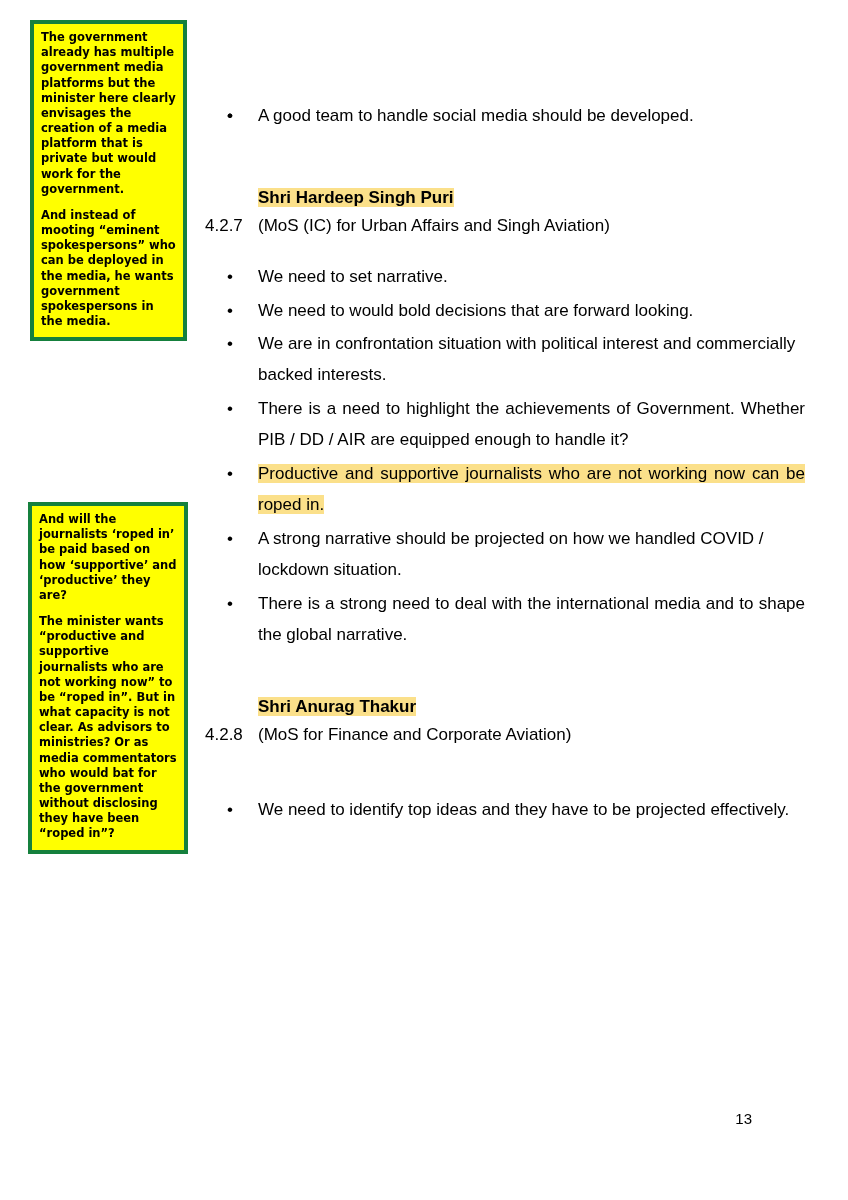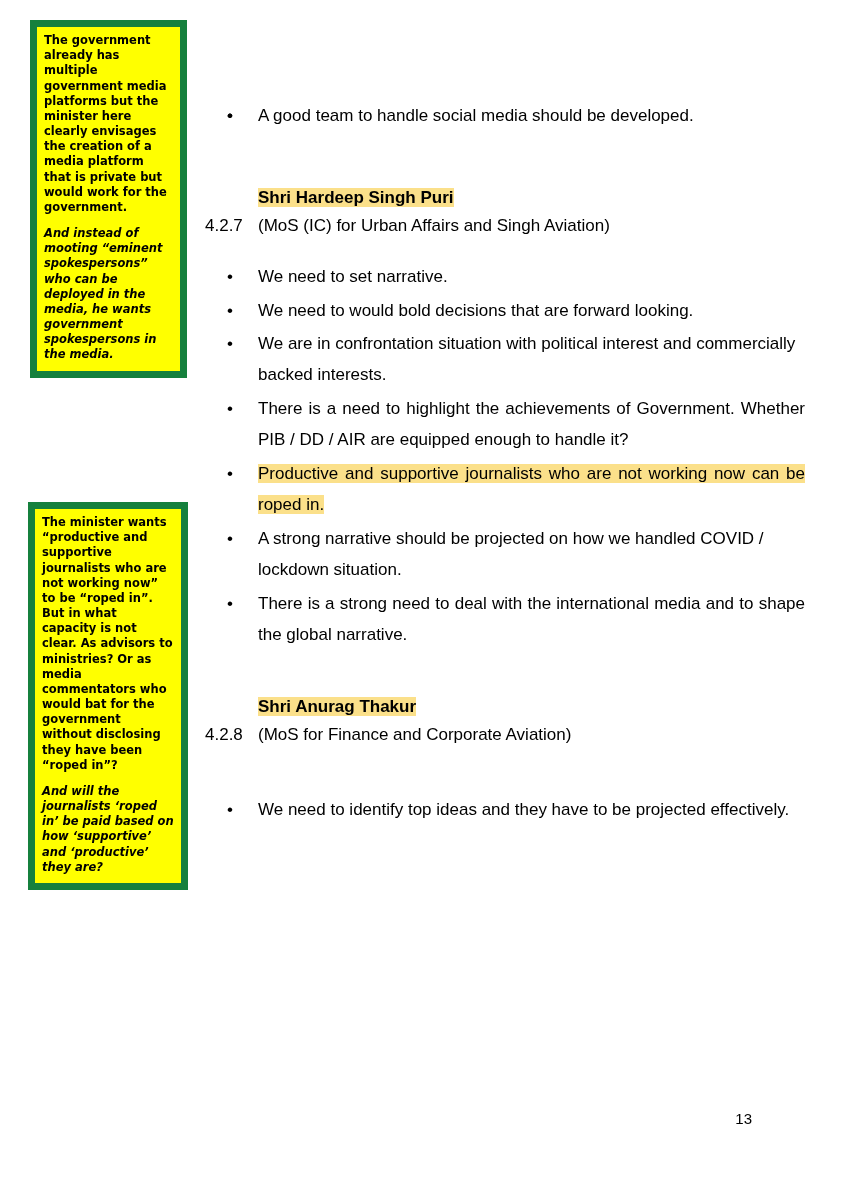--- a/index.html
+++ b/index.html
@@ -16,36 +16,35 @@
     height: 1200px;
     background: #ffffff;
     overflow: hidden;
     box-sizing: border-box;
   }
 
   
   .note {
     position: absolute;
     background: #ffff00;
-    border: 7px solid #15803d;
+    border: 4px solid #15803d;
     box-sizing: border-box;
     padding: 6px 7px 8px 7px;
     width: 157px;
     font-family: "DejaVu Sans", sans-serif;
     font-size: 11.5px;
     font-weight: bold;
     line-height: 1.32;
     color: #000000;
   }
   .note p {
     margin: 0;
   }
   .note p + p {
     margin-top: 11px;
-    font-style: italic;
   }
   #note-1 { left: 30px; top: 20px; }
   #note-2 { left: 28px; top: 502px; width: 160px; }
 
   
   .doc {
     position: absolute;
     left: 205px;
     top: 0;
     width: 600px;
@@ -126,22 +125,22 @@
 <body>
 
 <div class="page">
 
   <div class="note" id="note-1">
     <p>The government already has multiple government media platforms but the minister here clearly envisages the creation of a media platform that is private but would work for the government.</p>
     <p>And instead of mooting “eminent spokespersons” who can be deployed in the media, he wants government spokespersons in the media.</p>
   </div>
 
   <div class="note" id="note-2">
+    <p>And will the journalists ‘roped in’ be paid based on how ‘supportive’ and ‘productive’ they are?</p>
     <p>The minister wants “productive and supportive journalists who are not working now” to be “roped in”. But in what capacity is not clear. As advisors to ministries? Or as media commentators who would bat for the government without disclosing they have been “roped in”?</p>
-    <p>And will the journalists ‘roped in’ be paid based on how ‘supportive’ and ‘productive’ they are?</p>
   </div>
 
   <div class="doc">
 
     <div style="height:98px"></div>
 
     <ul class="bullet-list">
       <li class="bullet-item">
         <span class="dot">•</span>
       </li>

